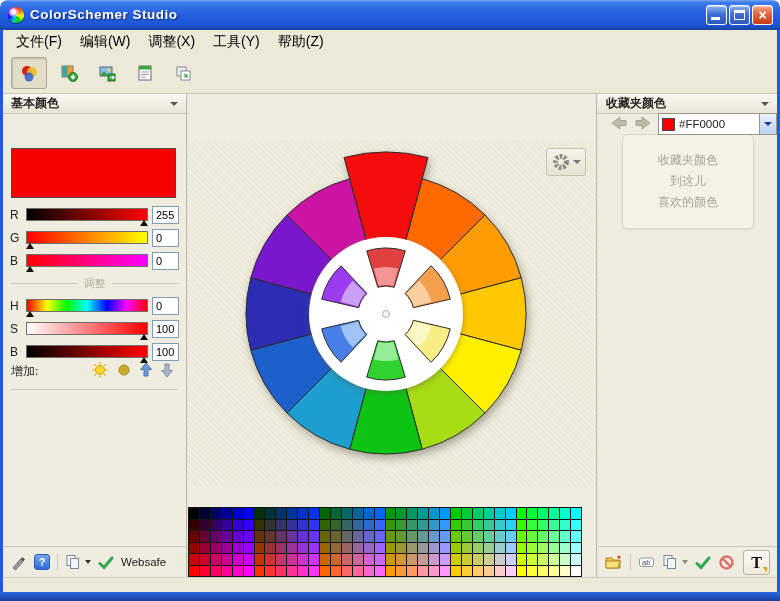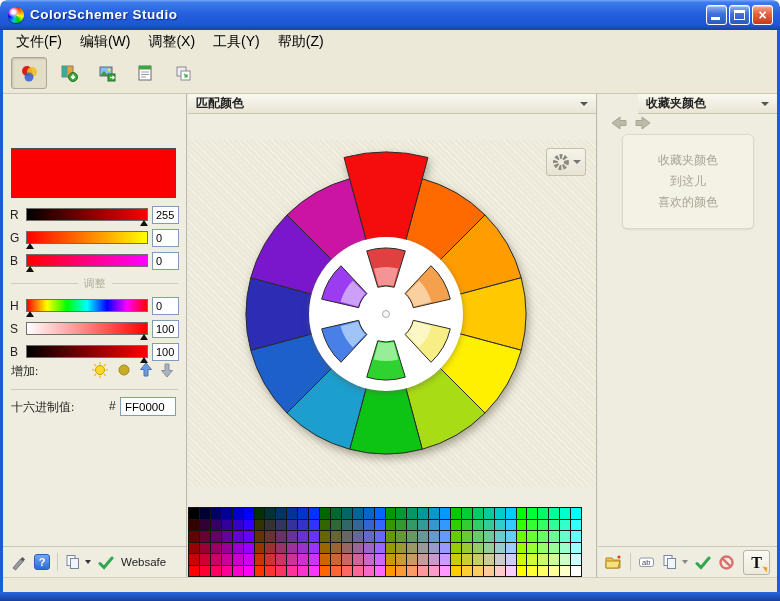--- a/index.html
+++ b/index.html
@@ -39,21 +39,21 @@
   .combo-swatch { width:13px; height:13px; margin:0 4px 0 3px; border:1px solid #444; }
   .combo-text { font-size:11.5px; color:#222; flex:1; }
   .combo-drop { width:17px; height:20px; border-left:1px solid #9A9687;
     background:linear-gradient(180deg,#EAF1FC,#BCD2F4); display:flex; align-items:center; justify-content:center; }
   .chevron-down { width:0; height:0; border-left:4px solid transparent; border-right:4px solid transparent; border-top:4px solid #1C3C8C; }
 
   
   .panel { position:absolute; top:94px; height:483px; background:#EFEDDF; z-index:10; }
   .left-panel { left:3px; width:183px; }
   .center-panel { left:188px; width:408px; }
-  .right-panel { left:598px; width:179px;padding-left:40px; }
+  .right-panel { left:598px; width:179px; }
   .v-div { position:absolute; top:94px; height:483px; width:2px; background:linear-gradient(90deg,#A8A494,#FDFCF6); z-index:11; }
 
   .panel-header { position:relative; height:20px; background:linear-gradient(180deg,#FAF9F2,#E8E5D4);
     border-bottom:1px solid #C9C5B3; font-size:12px; font-weight:bold; color:#222; line-height:19px; padding:0 8px; }
   .hdr-arrow { position:absolute; right:8px; top:8px; width:0; height:0;
     border-left:4px solid transparent; border-right:4px solid transparent; border-top:4px solid #555; }
 
   .tabbar { height:26px; border-bottom:1px solid #B2AE9C; background:#EBE8D8; display:flex; align-items:flex-end; padding-left:6px; }
   .tab { padding:4px 10px 4px; font-size:12px; color:#8E8A7A; }
   .tab.active { background:#F1EFE1; border:1px solid #A9A593; border-bottom:none; border-radius:4px 4px 0 0;
@@ -191,23 +191,34 @@
         <path d="M10 10 L13 13 M13 10.2 V13 H10.2" stroke="#3AA83A" stroke-width="1.2" fill="none"></path>
       </svg>
     </div>
 
     <svg class="nav-arrow" style="left:606px" width="20" height="16">
       <path d="M11 2 L3 8 L11 14 V10.5 H17 V5.5 H11 Z" fill="#BEBAAA" stroke="#A8A494"></path>
     </svg>
     <svg class="nav-arrow" style="left:630px" width="20" height="16">
       <path d="M9 2 L17 8 L9 14 V10.5 H3 V5.5 H9 Z" fill="#BEBAAA" stroke="#A8A494"></path>
     </svg>
+    <div class="combo">
+      <div class="combo-swatch" id="combo-swatch" style="background: rgb(255, 0, 0);"></div>
+      <div class="combo-text">#FF0000</div>
+      <div class="combo-drop">
+          <div class="chevron-down"></div>
+        </div>
+    </div>
   </div>
 
   <div class="panel left-panel">
+    <div class="panel-header">
+      <span>基本颜色</span>
+      <span class="hdr-arrow"></span>
+    </div>
     <div class="color-preview" id="color-preview" style="background: rgb(250, 0, 0);"></div>
     <div id="rgb-sliders">
         <div class="slider-row" style="top: 111px;">
           <span class="slider-label">R</span>
           <div class="trackwrap">
             <div class="track" style="background: linear-gradient(to right, rgb(0, 0, 0), rgb(255, 0, 0));"></div>
             <div class="thumb" style="left: 97%;"></div>
           </div>
           <input class="slider-value" value="255" style="">
         </div>
@@ -277,25 +288,20 @@
         <circle cx="9" cy="9" r="5" fill="#C8AC28" stroke="#A08820"></circle>
       </svg>
       <svg class="inc-icon" style="left:134px" width="18" height="18">
         <path d="M9 2 L14.5 8.5 H11 V15 H7 V8.5 H3.5 Z" fill="#6E9BD8" stroke="#4A74B8"></path>
       </svg>
       <svg class="inc-icon" style="left:155px" width="18" height="18">
         <path d="M9 16 L3.5 9.5 H7 V3 H11 V9.5 H14.5 Z" fill="#A8B2C2" stroke="#8890A0"></path>
       </svg>
     </div>
     <div class="plain-divider" style="top:295px"></div>
-    <div class="hex-row" style="top:303px">
-      <span class="hex-label" style="top:2px">十六进制值:</span>
-      <span class="hex-hash" style="top:2px">#</span>
-      <input class="hex-input" value="FF0000" style="">
-    </div>
 
     <div class="panel-toolbar">
       <svg width="17" height="17">
         <path d="M3 14 L10.5 5 L13 7.5 L5.5 16 Z" fill="#9A9AA4" stroke="#70707C"></path>
           <path d="M10.5 5 L12.5 3 L15 5.5 L13 7.5 Z" fill="#556"></path>
       </svg>
       <div class="help-box">?</div>
       <div class="tb-sep"></div>
       <svg width="16" height="16">
         <rect x="2" y="1.5" width="8" height="10" fill="#FAFAFF" stroke="#7888A0"></rect>
@@ -303,24 +309,20 @@
       </svg>
       <div class="mini-drop"></div>
       <svg width="16" height="15">
         <path d="M2 8.5 L6 12.5 L14 3" stroke="#2FA84F" stroke-width="3" fill="none" stroke-linecap="round"></path>
       </svg>
       <span class="websafe-label">Websafe</span>
     </div>
   </div>
 
   <div class="panel center-panel">
-    <div class="panel-header">
-      <span>匹配颜色</span>
-      <span class="hdr-arrow"></span>
-    </div>
     <div class="wheel-area">
       <svg class="wheel-svg" id="wheel-svg" width="408" height="347">
           <g style="filter:drop-shadow(2px 4px 4px rgba(110,100,80,.55))">
             <path d="M 198 174 L 234.23466631435292 38.77038431953045 A 140 140 0 0 1 296.99494936611666 75.00505063388334 Z" fill="#FF6A00" stroke="#2B2B2B" stroke-width="1"></path>
             <path d="M 198 174 L 296.99494936611666 75.00505063388334 A 140 140 0 0 1 333.2296156804696 137.76533368564708 Z" fill="#FF9C00" stroke="#2B2B2B" stroke-width="1"></path>
             <path d="M 198 174 L 333.2296156804696 137.76533368564708 A 140 140 0 0 1 333.2296156804696 210.23466631435292 Z" fill="#FFC800" stroke="#2B2B2B" stroke-width="1"></path>
             <path d="M 198 174 L 333.2296156804696 210.23466631435292 A 140 140 0 0 1 296.99494936611666 272.99494936611666 Z" fill="#FFF000" stroke="#2B2B2B" stroke-width="1"></path>
             <path d="M 198 174 L 296.99494936611666 272.99494936611666 A 140 140 0 0 1 234.23466631435295 309.2296156804696 Z" fill="#A8DC14" stroke="#2B2B2B" stroke-width="1"></path>
             <path d="M 198 174 L 234.23466631435295 309.2296156804696 A 140 140 0 0 1 161.76533368564714 309.2296156804696 Z" fill="#0DC414" stroke="#2B2B2B" stroke-width="1"></path>
             <path d="M 198 174 L 161.76533368564714 309.2296156804696 A 140 140 0 0 1 99.00505063388336 272.99494936611666 Z" fill="#1C9FCE" stroke="#2B2B2B" stroke-width="1"></path>

